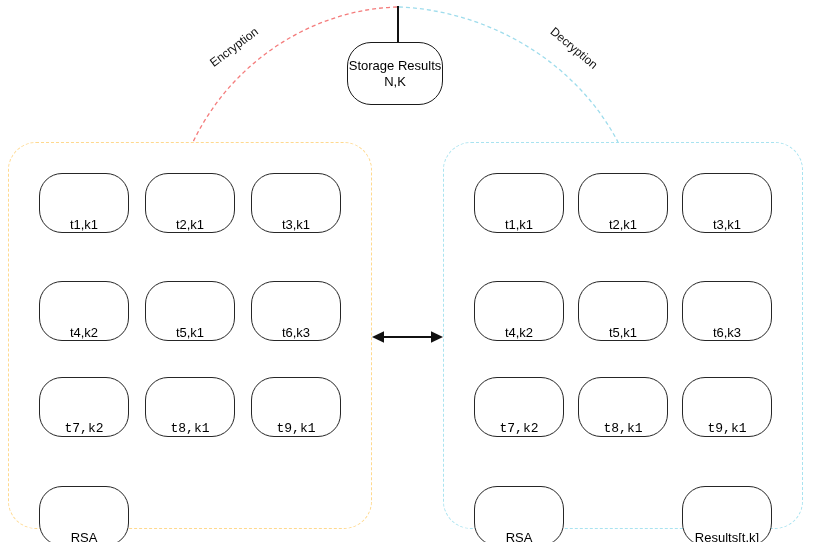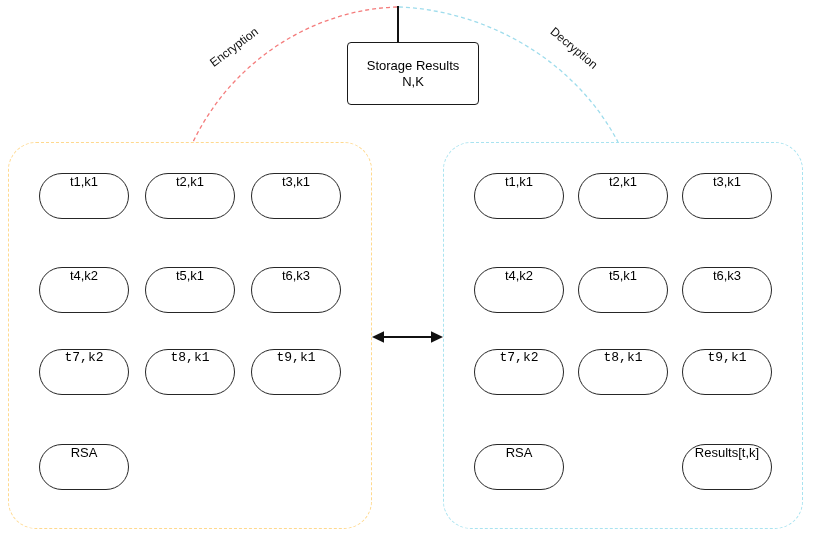--- a/index.html
+++ b/index.html
@@ -4,22 +4,22 @@
 <style>
   * { margin: 0; padding: 0; box-sizing: border-box; }
   html, body { width: 818px; height: 542px; background: #ffffff; overflow: hidden; }
   body { position: relative; font-family: "Liberation Sans", sans-serif; color: #000; }
 
   .edges-svg {
     position: absolute; left: 0; top: 0; width: 818px; height: 542px; z-index: 1;
   }
 
   .storage-node {
-    position: absolute; left: 347px; top: 42px; width: 132px; height: 63px;
-    border: 1.6px solid #1a1a1a; border-radius: 4px; background: #fff;
+    position: absolute; left: 347px; top: 42px; width: 96px; height: 63px;
+    border: 1.6px solid #1a1a1a; border-radius: 24px; background: #fff;
     display: flex; flex-direction: column; align-items: center; justify-content: center;
     font-size: 13px; line-height: 1.22; text-align: center; z-index: 2;
   }
 
   .curve-label {
     position: absolute; font-size: 12px; color: #111; z-index: 2; white-space: nowrap;
   }
   .curve-label.enc { left: 234px; top: 47px; transform: translate(-50%,-50%) rotate(-37deg); }
   .curve-label.dec { left: 574px; top: 48px; transform: translate(-50%,-50%) rotate(40deg); }
 
@@ -31,22 +31,22 @@
   .group-box.right { left: 443px; width: 360px; border: 1.5px dashed #a9e3f0; }
 
   .pill-row {
     display: flex; justify-content: space-between;
   }
   .pill-row + .pill-row.gap-a { margin-top: 48px; }
   .pill-row + .pill-row.gap-b { margin-top: 36px; font-family: Liberation Mono, monospace; }
   .pill-row + .pill-row.gap-c { margin-top: 49px; }
 
   .pill {
-    width: 90px; height: 46px; border: 1.5px solid #262626; border-radius: 23px;
-    background: #fff; display: flex; align-items: flex-start; justify-content: center;
+    width: 90px; height: 60px; border: 1.5px solid #262626; border-radius: 23px;
+    background: #fff; display: flex; align-items: flex-end; justify-content: center;
     text-align: center; font-size: 13px; line-height: 1.18; padding: 0 4px;
   }
 </style>
 </head>
 <body>
 
 <svg class="edges-svg" viewBox="0 0 818 542">
   <path d="M 397 7 C 320 9 235 55 193 142" fill="none" stroke-width="1.3" stroke-dasharray="4 3" stroke="#f47c7c"></path>
   <path d="M 399 7 C 480 10 572 55 618 142" fill="none" stroke-width="1.3" stroke-dasharray="4 3" stroke="#9edcec"></path>
   <line x1="398" y1="6" x2="398" y2="42" stroke-width="2" stroke="#111111"></line>

